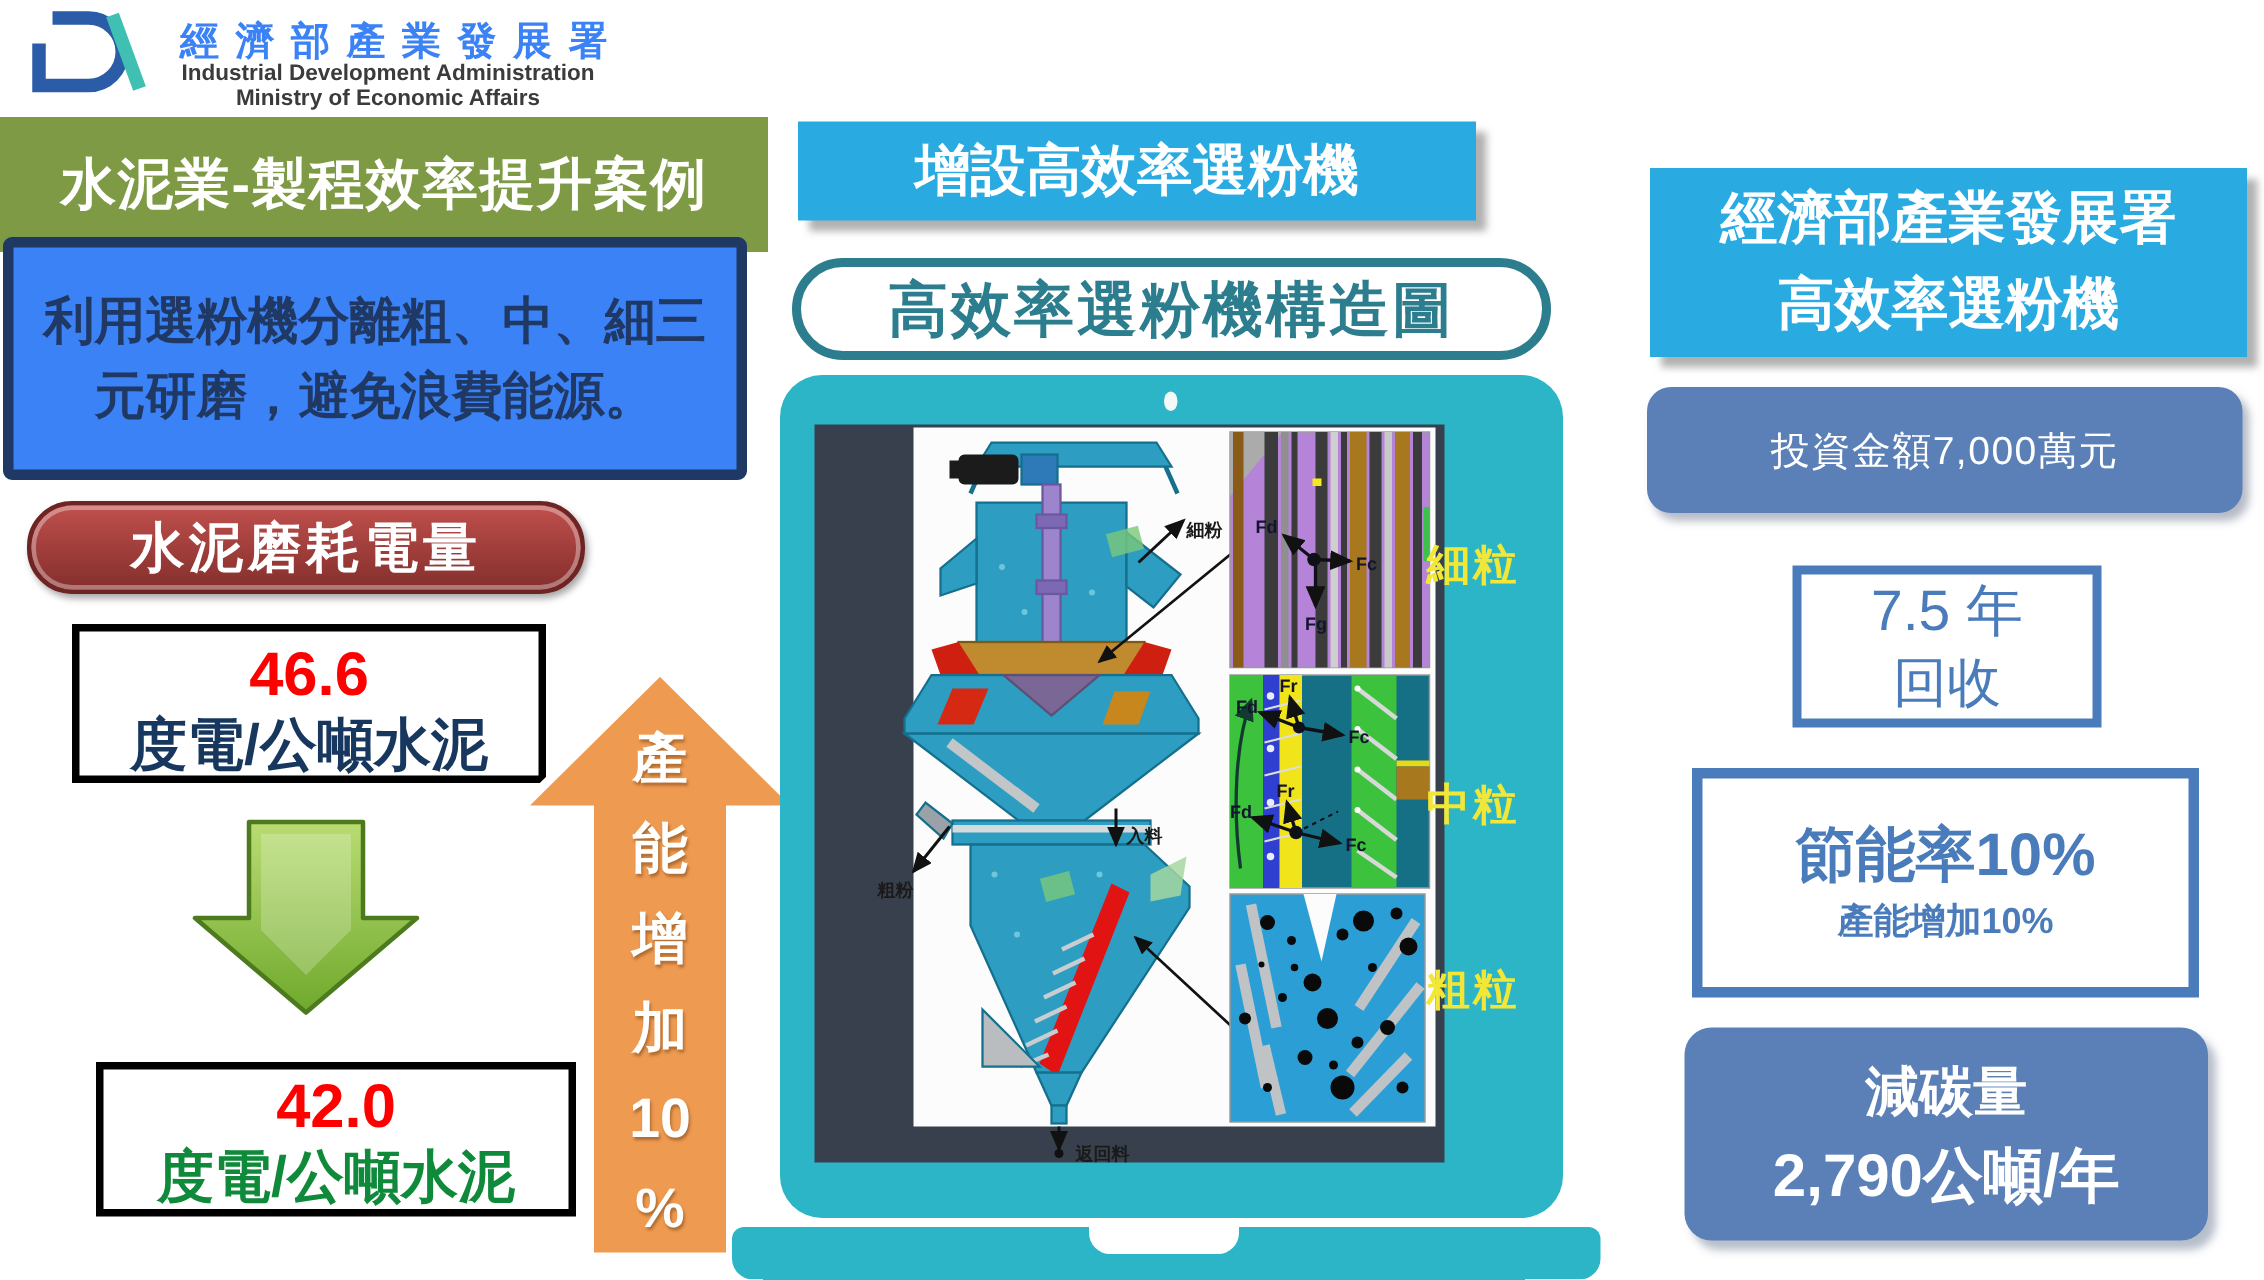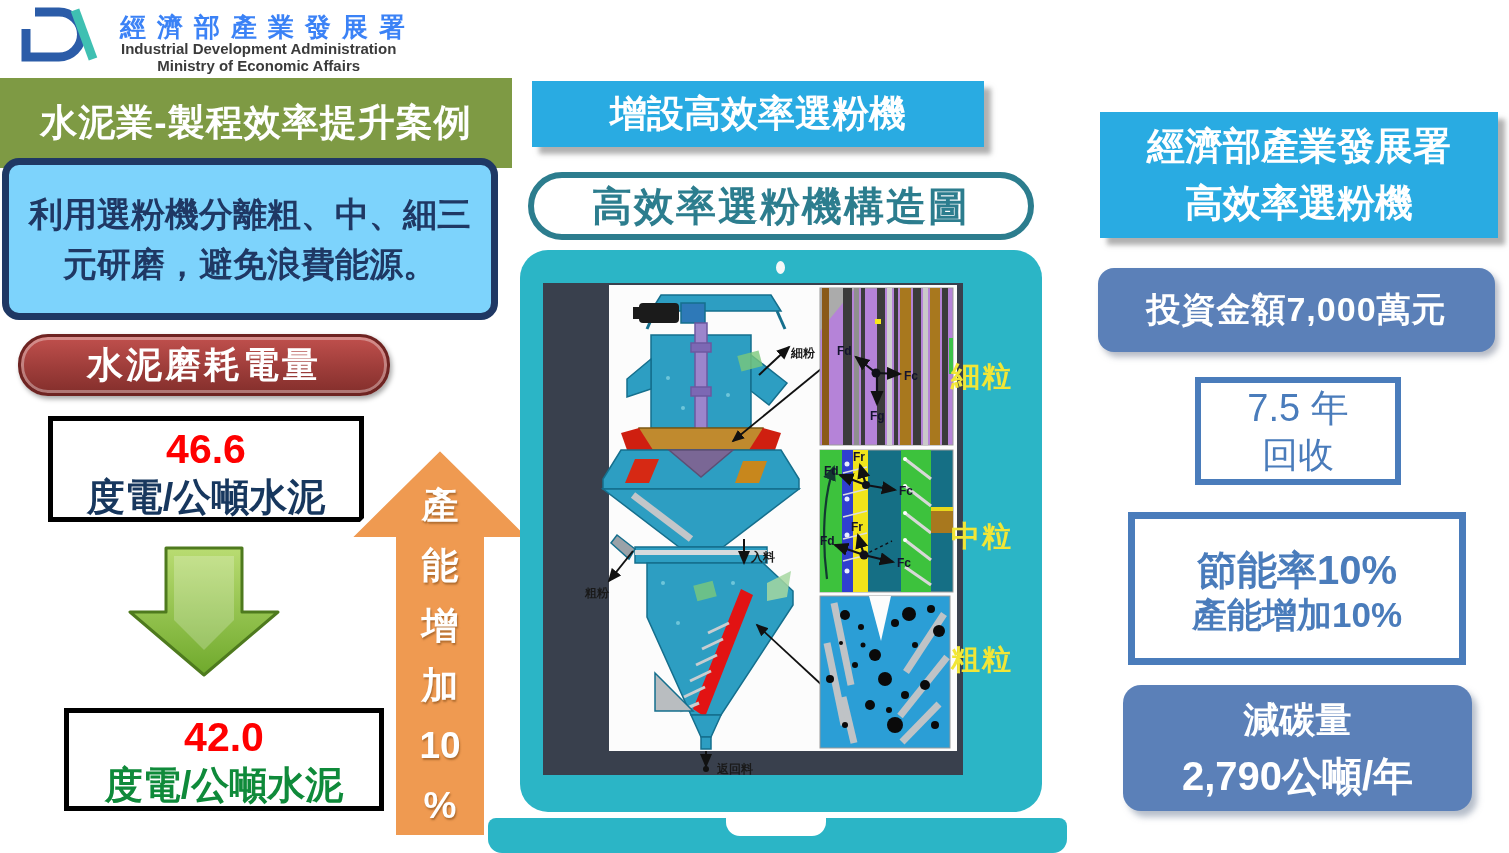--- a/index.html
+++ b/index.html
@@ -13,22 +13,22 @@
   .flexc{display:flex;align-items:center;justify-content:center;}
   .flexcol{display:flex;flex-direction:column;align-items:center;justify-content:center;}
 
   
   .agency-zh{left:120px;top:10px;font-size:26px;font-weight:bold;color:#3b82f6;letter-spacing:11px;}
   .agency-en{left:121px;top:40px;font-size:15px;font-weight:bold;color:#3b3b3b;line-height:17px;text-align:center;}
 
   
   .green-header{left:0;top:78px;width:512px;height:90px;background:#7E9A44;color:#fff;
     font-size:37px;font-weight:bold;letter-spacing:1px;}
-  .desc-box{left:2px;top:158px;width:482px;height:148px;background:#7dd3fc;border:7px solid #1F3864;
-    border-radius:17px;color:#1F3864;font-size:34px;font-weight:bold;text-align:center;line-height:50px;}
+  .desc-box{left:2px;top:158px;width:482px;height:148px;background:#3b82f6;border:7px solid #1F3864;
+    border-radius:6px;color:#1F3864;font-size:34px;font-weight:bold;text-align:center;line-height:50px;}
   .red-pill{left:18px;top:334px;width:366px;height:56px;border-radius:30px;
     background:linear-gradient(180deg,#C0504D 0%,#9E3D3A 55%,#842F2C 100%);
     border:3px solid #6E2422;color:#fff;font-size:36px;font-weight:bold;letter-spacing:3px;
     box-shadow:inset 0 0 0 3px rgba(255,255,255,.35), 2px 3px 5px rgba(0,0,0,.35);}
   .val-box{background:#fff;border:5px solid #000;text-align:center;}
   .val-box .big{font-size:41px;font-weight:bold;color:#FF0000;line-height:47px;}
   .val-box .unit{font-size:38px;font-weight:bold;line-height:49px;}
   .unit-navy{color:#17375E;}
   .unit-green{color:#0F8A3A;}
   .box-before{left:48px;top:416px;width:306px;height:91px;padding-top:5px;}
@@ -47,32 +47,32 @@
   .camera{left:256px;top:11px;width:9px;height:13px;border-radius:50%;background:#f4f8f8;}
   .screen{left:23px;top:33px;width:420px;height:492px;background:#39404d;}
   .base-bar{left:488px;top:818px;width:579px;height:35px;background:#2BB5C6;
     border-radius:8px 8px 14px 14px;}
   .base-notch{left:238px;top:0;width:100px;height:18px;background:#fff;border-radius:0 0 14px 14px;}
 
   
   .r-title{left:1100px;top:112px;width:398px;height:126px;background:#29ABE2;color:#fff;
     font-size:38px;font-weight:bold;line-height:57px;box-shadow:7px 7px 5px rgba(150,150,150,.75);}
   .invest{left:1098px;top:258px;width:397px;height:84px;background:#5B80B8;border-radius:16px;
-    color:#fff;font-size:34px;font-weight:bold;letter-spacing:1px;
-    box-shadow:4px 5px 6px rgba(120,130,150,.55);margin-top:10px;}
+    color:#fff;font-size:26px;font-weight:normal;letter-spacing:1px;
+    box-shadow:4px 5px 6px rgba(120,130,150,.55);}
   .payback{left:1195px;top:377px;width:194px;height:96px;background:#fff;border:6px solid #4A7CBB;
     color:#4A7CBB;font-weight:normal;text-align:center;}
   .payback .l1{font-size:38px;line-height:48px;}
   .payback .l2{font-size:36px;line-height:46px;}
   .saving{left:1128px;top:512px;width:324px;height:139px;background:#fff;border:7px solid #4A7CBB;
     color:#4A7CBB;font-weight:bold;text-align:center;}
   .saving .l1{font-size:40px;line-height:52px;}
   .saving .l2{font-size:29px;line-height:42px;}
-  .saving .l3{font-size:35px;line-height:38px;}
-  .carbon{left:1123px;top:685px;width:349px;height:126px;background:#5B80B8;border-radius:18px;
+  .saving .l3{font-size:24px;line-height:38px;}
+  .carbon{left:1123px;top:685px;width:349px;height:142px;background:#5B80B8;border-radius:18px;
     color:#fff;font-weight:bold;text-align:center;
     box-shadow:5px 6px 6px rgba(110,125,150,.5);}
   .carbon .l1{font-size:36px;line-height:56px;}
   .carbon .l2{font-size:40px;line-height:56px;}
 
   svg text{font-family:"Liberation Sans","DejaVu Sans",sans-serif;}
   .diag-label{font-size:12px;font-weight:bold;fill:#1a1a1a;}
   .force-label{font-size:12px;font-weight:bold;fill:#14142E;}
   .particle-label{font-size:29px;font-weight:bold;fill:#F2E636;letter-spacing:2px;}
 </style>

